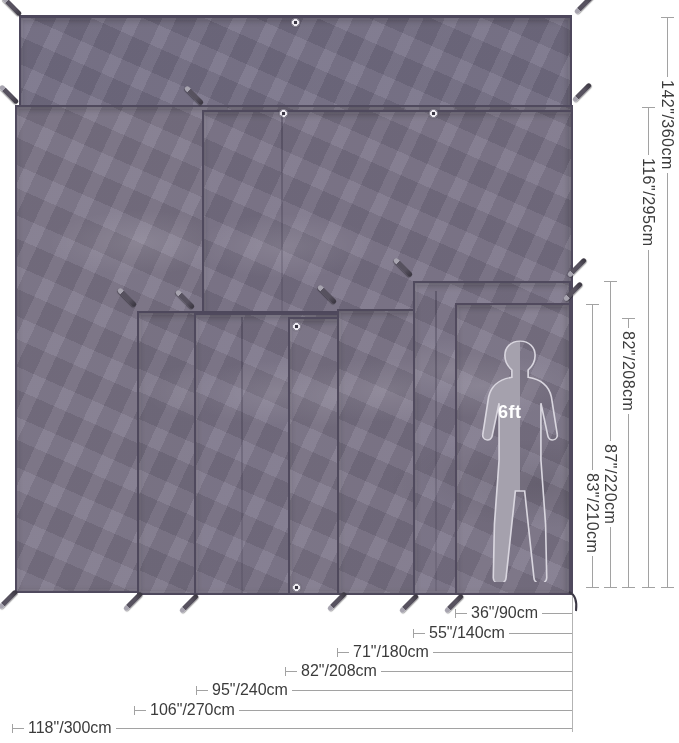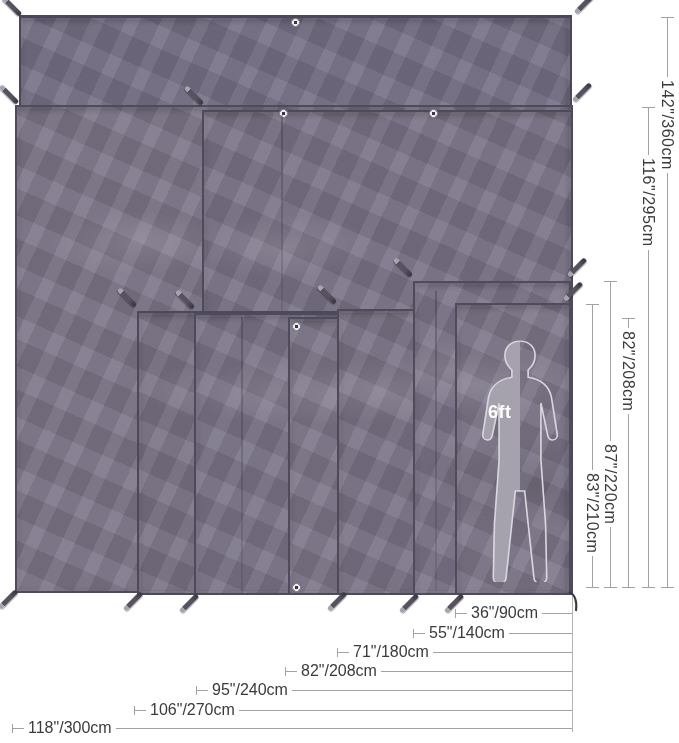--- a/index.html
+++ b/index.html
@@ -47,21 +47,21 @@
   #sCtl{left:115px; top:295px;} #sDtl{left:173px; top:297px;}
   #sFtl{left:315px; top:292px;} #sGtl{left:391px; top:265px;}
   #sGtr{left:565px; top:265px;} #sHtr{left:561px; top:289px;}
   #sBbl{left:-4px;  top:597px;} #sCbl{left:121px; top:599px;}
   #sDbl{left:177px; top:601px;} #sFbl{left:325px; top:599px;}
   #sGbl{left:397px; top:601px;} #sHbl{left:442px; top:601px;}
   #cordBR{position:absolute;left:568px;top:591px;z-index:15;}
 
   
   #figure{position:absolute;left:477px;top:338px;width:86px;height:244px;z-index:10;}
-  #figlabel{position:absolute;left:488px;top:402px;z-index:11;color:#fff;
+  #figlabel{position:absolute;left:498px;top:402px;z-index:11;color:#fff;
         font-weight:bold;font-size:18px;letter-spacing:.5px;}
 
   
   .vline{position:absolute;width:1px;background:#a2a2a2;z-index:20;}
   .hline{position:absolute;height:1px;background:#a2a2a2;z-index:20;}
   .tick-h{position:absolute;left:-6px;width:13px;height:1px;background:#a2a2a2;}
   .tick-v{position:absolute;top:-4px;width:1px;height:9px;background:#a2a2a2;}
   .vlabel{position:absolute;left:-9px;writing-mode:vertical-rl;text-orientation:mixed;
         background:#fff;color:#3b3b3b;font-size:16px;letter-spacing:.5px;padding:3px 0;z-index:21;white-space:nowrap;}
   .hlabel{position:absolute;top:-9px;background:#fff;color:#3b3b3b;font-size:16px;

